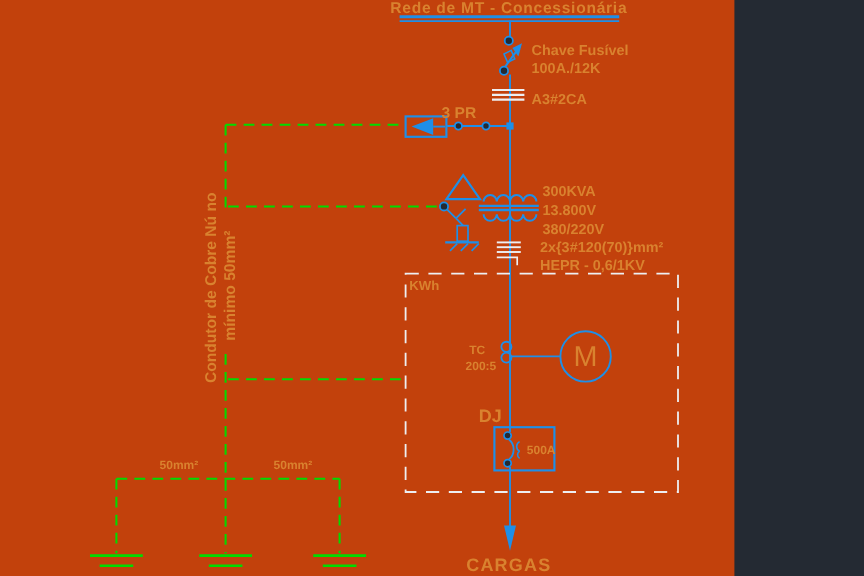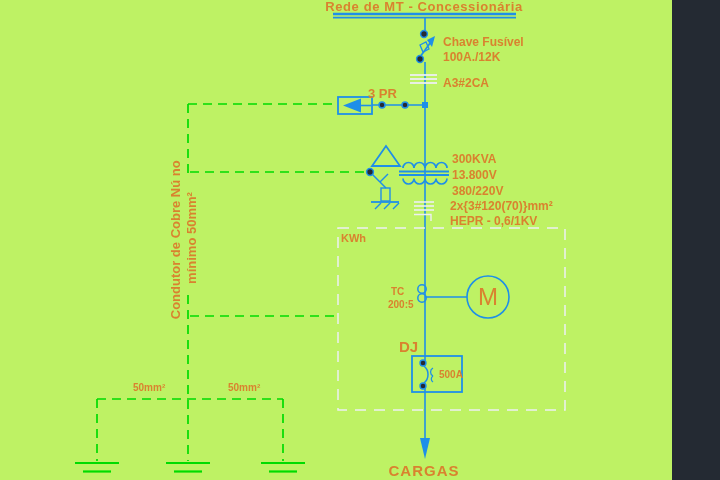--- a/index.html
+++ b/index.html
@@ -1,21 +1,21 @@
 <!DOCTYPE html>
 <html><head>
 <meta charset="utf-8">
 <style>
   html,body{margin:0;padding:0;}
   body{
     width:720px;height:480px;overflow:hidden;
     background:#242A33;
     font-family:"Liberation Sans", sans-serif;
   }
-  .canvas-wrap{position:relative;width:672px;height:480px;background:#bef264;}
+  .canvas-wrap{position:relative;width:612px;height:480px;background:#c2410c;}
   svg{display:block;}
   
   .blue{stroke:#1E8FE8;fill:none;}
   .blue-fill{fill:#1E8FE8;stroke:none;}
   .white{stroke:#EDEFF2;fill:none;}
   .green{stroke:#00DC00;fill:none;}
   .dash-green{stroke:#00DC00;fill:none;stroke-dasharray:9 6;}
   .dash-white{stroke:#EDEFF2;fill:none;stroke-dasharray:11 8;}
   .node{fill:#242A33;stroke:#1E8FE8;}
   

